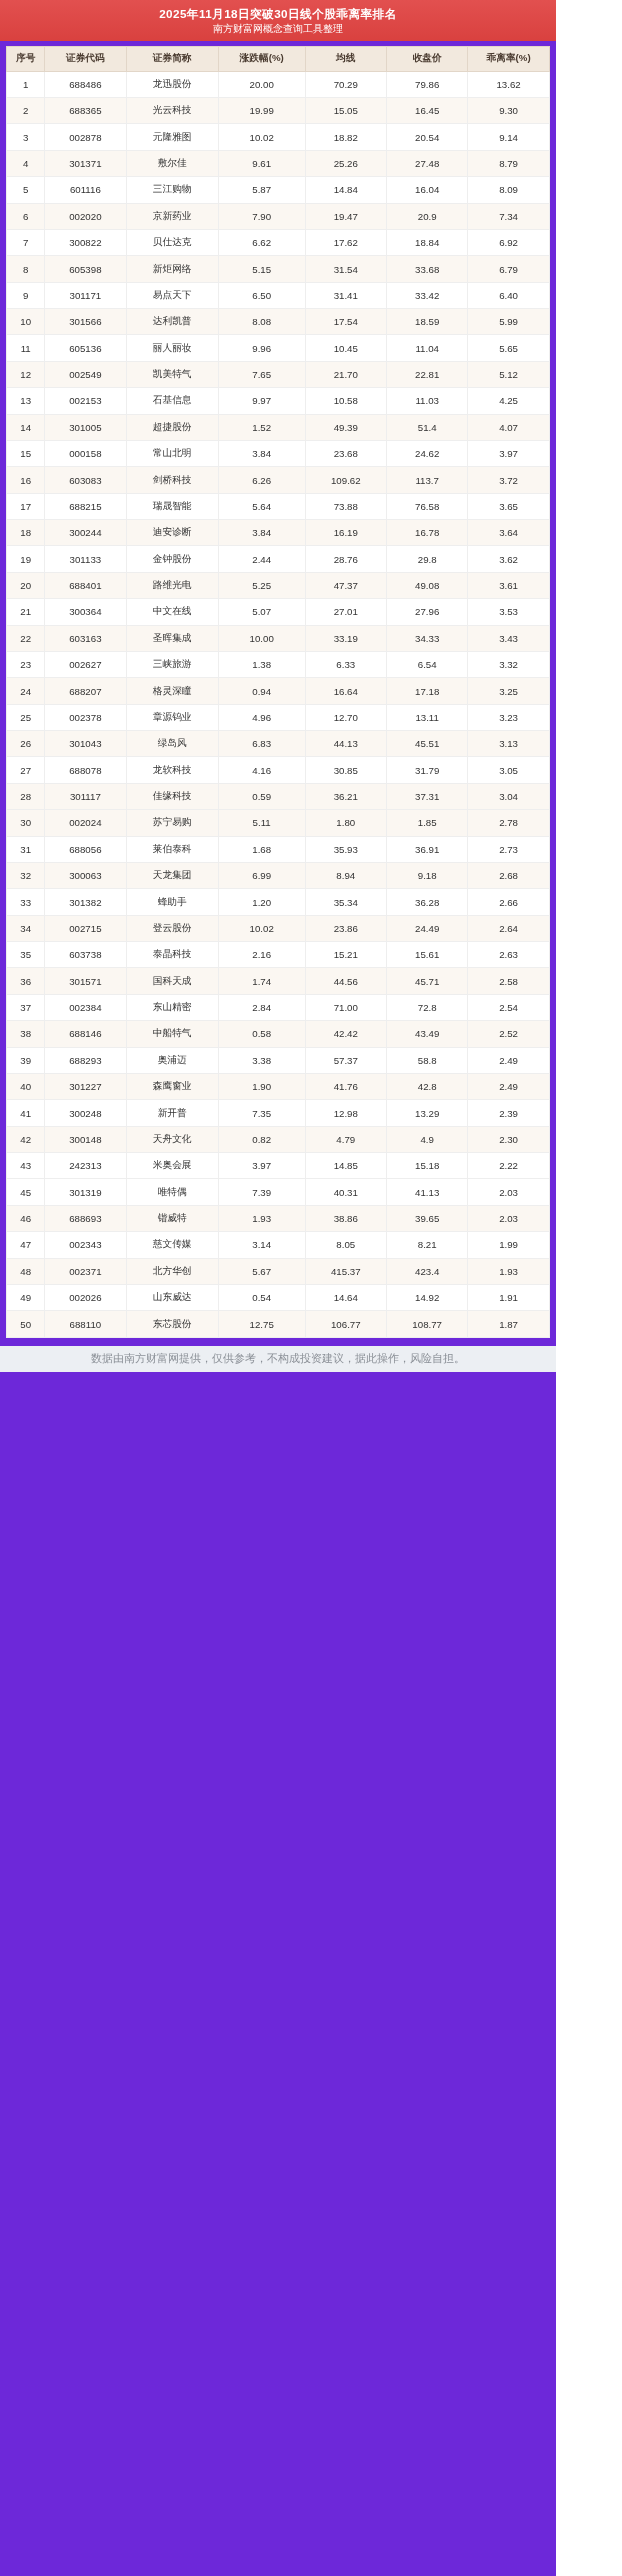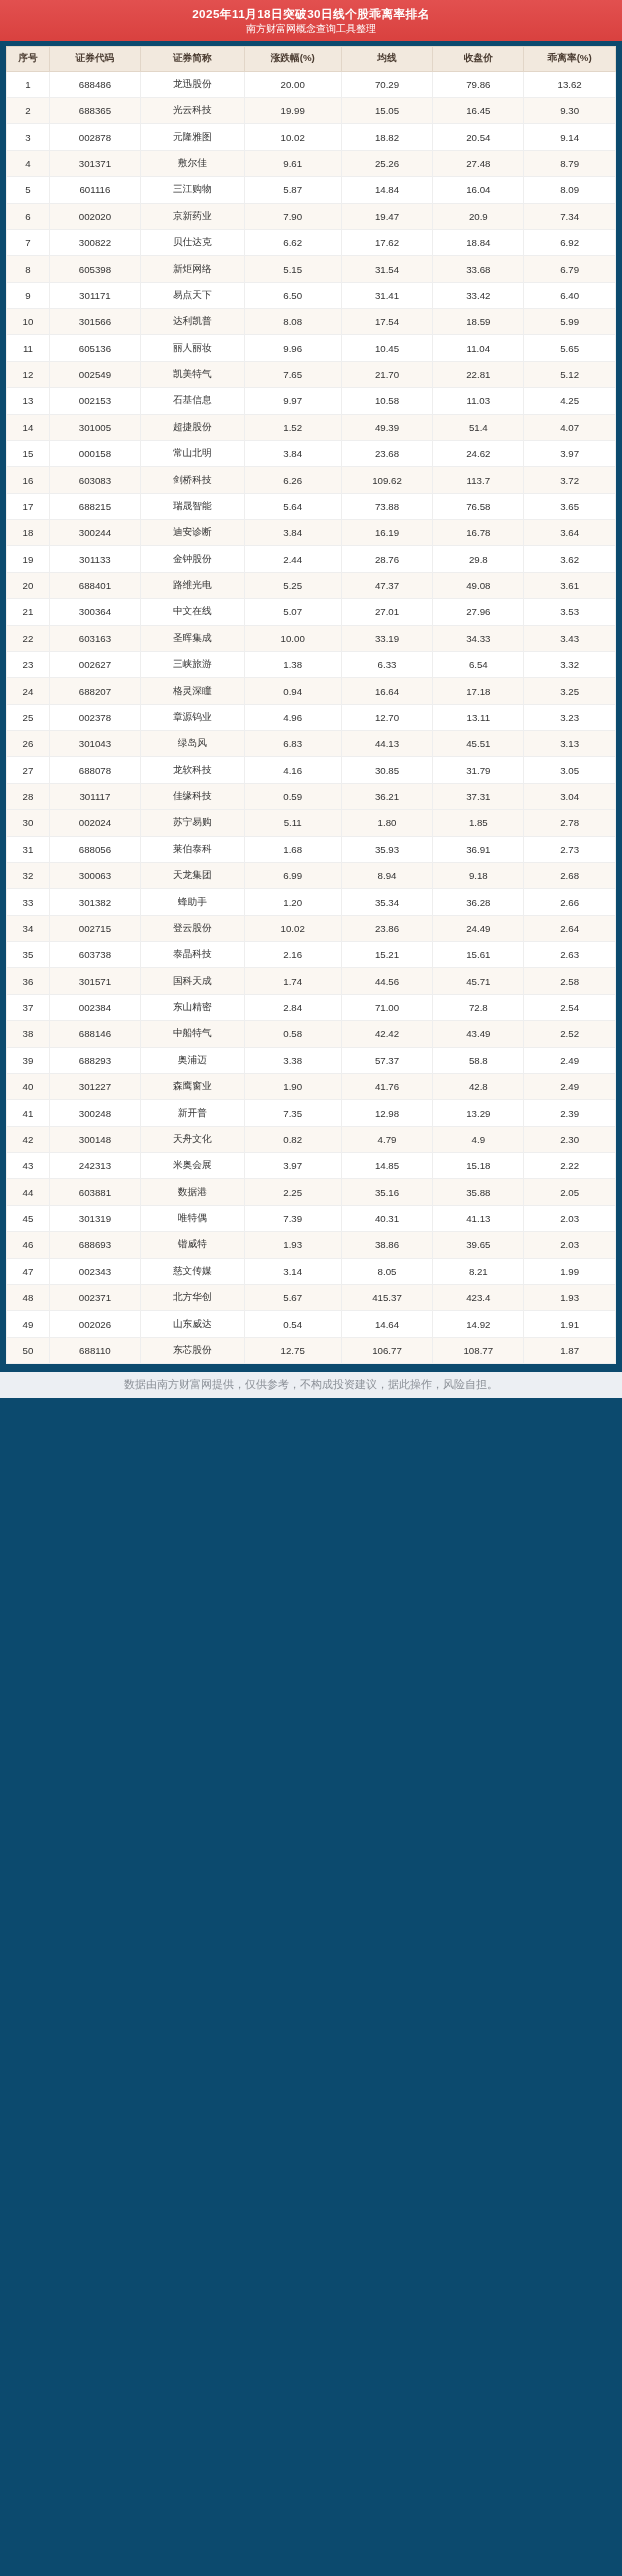--- a/index.html
+++ b/index.html
@@ -3,24 +3,24 @@
 <meta charset="utf-8">
 <style>
   * { box-sizing: border-box; }
   html, body {
     margin: 0;
     padding: 0;
     background: #ffffff;
     font-family: "Liberation Sans", sans-serif;
   }
   .page {
-    width: 622px;
+    width: 556px;
     min-height: 2576px;
     position: relative;
-    background: #0c4a6e;
+    background: #6d28d9;
     overflow: hidden;
   }
   .header {
     background: #e04b4b;
     background: linear-gradient(180deg, #e2504f 0%, #d9413f 100%);
     padding: 6.2px 0 4.7px 0;
     text-align: center;
   }
   .header .title {
     color: #ffffff;
@@ -512,29 +512,20 @@
           </tr>
           <tr class="odd">
             <td>43</td>
             <td>242313</td>
             <td>米奥会展</td>
             <td>3.97</td>
             <td>14.85</td>
             <td>15.18</td>
             <td>2.22</td>
           </tr>
-          <tr class="even">
-            <td>44</td>
-            <td>603881</td>
-            <td>数据港</td>
-            <td>2.25</td>
-            <td>35.16</td>
-            <td>35.88</td>
-            <td>2.05</td>
-          </tr>
           <tr class="odd">
             <td>45</td>
             <td>301319</td>
             <td>唯特偶</td>
             <td>7.39</td>
             <td>40.31</td>
             <td>41.13</td>
             <td>2.03</td>
           </tr>
           <tr class="even">

